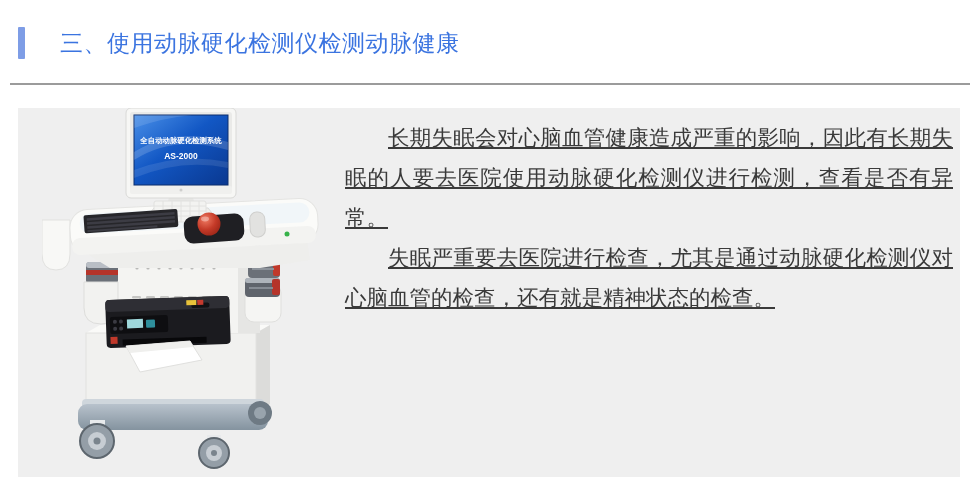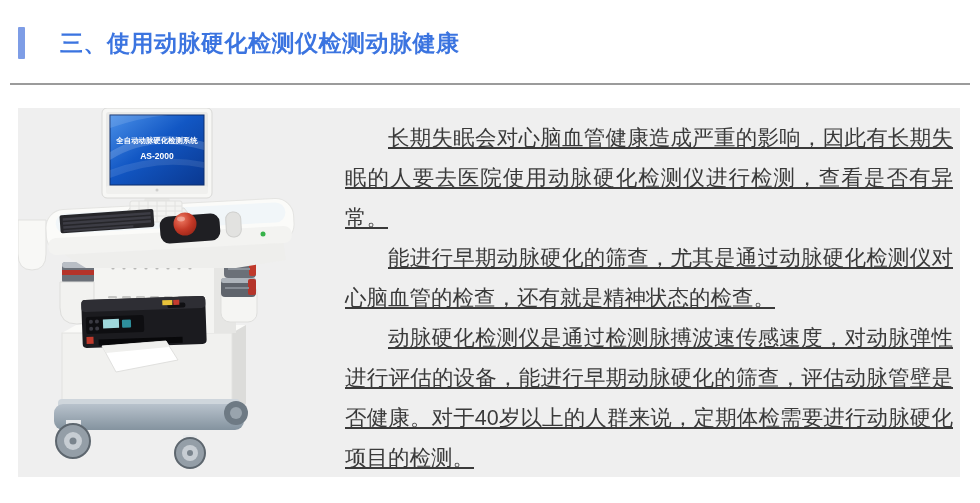--- a/index.html
+++ b/index.html
@@ -7,33 +7,33 @@
     width:980px;height:503px;position:relative;overflow:hidden;
     background:#ffffff;
     font-family:"Liberation Sans",sans-serif;
   }
   .accent-bar{
     position:absolute;left:18px;top:27px;width:7px;height:32px;
     background:#7e9de6;border-radius:1px;
   }
   .section-title{
     position:absolute;left:60px;top:28px;margin:0;
-    font-size:23px;font-weight:bold;color:#3b74e0;
+    font-size:23px;font-weight:normal;color:#3b74e0;
     letter-spacing:0.5px;white-space:nowrap;
   }
   .divider{
     position:absolute;left:10px;top:83px;width:960px;height:2px;
     background:#9b9b9b;
   }
   .content-panel{
     position:absolute;left:18px;top:108px;width:942px;height:369px;
     background:#efefef;
   }
   .device-figure{
-    position:absolute;left:0;top:0;width:320px;height:369px;overflow:hidden;
+    position:absolute;left:0;top:0;width:320px;height:369px;overflow:hidden;padding-left:24px;
   }
   .text-col{
     position:absolute;left:327px;top:10px;width:608px;
   }
   .text-col p{
     margin:0;padding:0;
     font-size:21.5px;line-height:40px;color:#3a3a3a;
     text-indent:2em;
     text-align:justify;text-justify:inter-ideograph;text-align-last:left;text-decoration:underline;
   }
@@ -215,17 +215,16 @@
       </g>
       <g>
         <path d="M84,238 L148,233 L160,252 L98,264 Z" fill="#ffffff" stroke="#e0e0de" stroke-width="1"></path>
         <path d="M84,238 L148,233 L151,239 L88,245 Z" fill="#efefed"></path>
       </g>
     </svg>
   </div>
 
   <div class="text-col">
     <p>长期失眠会对心脑血管健康造成严重的影响，因此有长期失眠的人要去医院使用动脉硬化检测仪进行检测，查看是否有异常。</p>
-    <p>能进行早期动脉硬化的筛查，尤其是通过动脉硬化检测仪对心脑血管的检查，还有就是精神状态的检查。</p>
-    <p>动脉硬化检测仪是通过检测脉搏波速传感速度，对动脉弹性进行评估的设备，能进行早期动脉硬化的筛查，评估动脉管壁是否健康。对于40岁以上的人群来说，定期体检需要进行动脉硬化项目的检测。</p>
+    <p>失眠严重要去医院进行检查，尤其是通过动脉硬化检测仪对心脑血管的检查，还有就是精神状态的检查。</p>
   </div>
 
 </div>
 
 </body></html>

